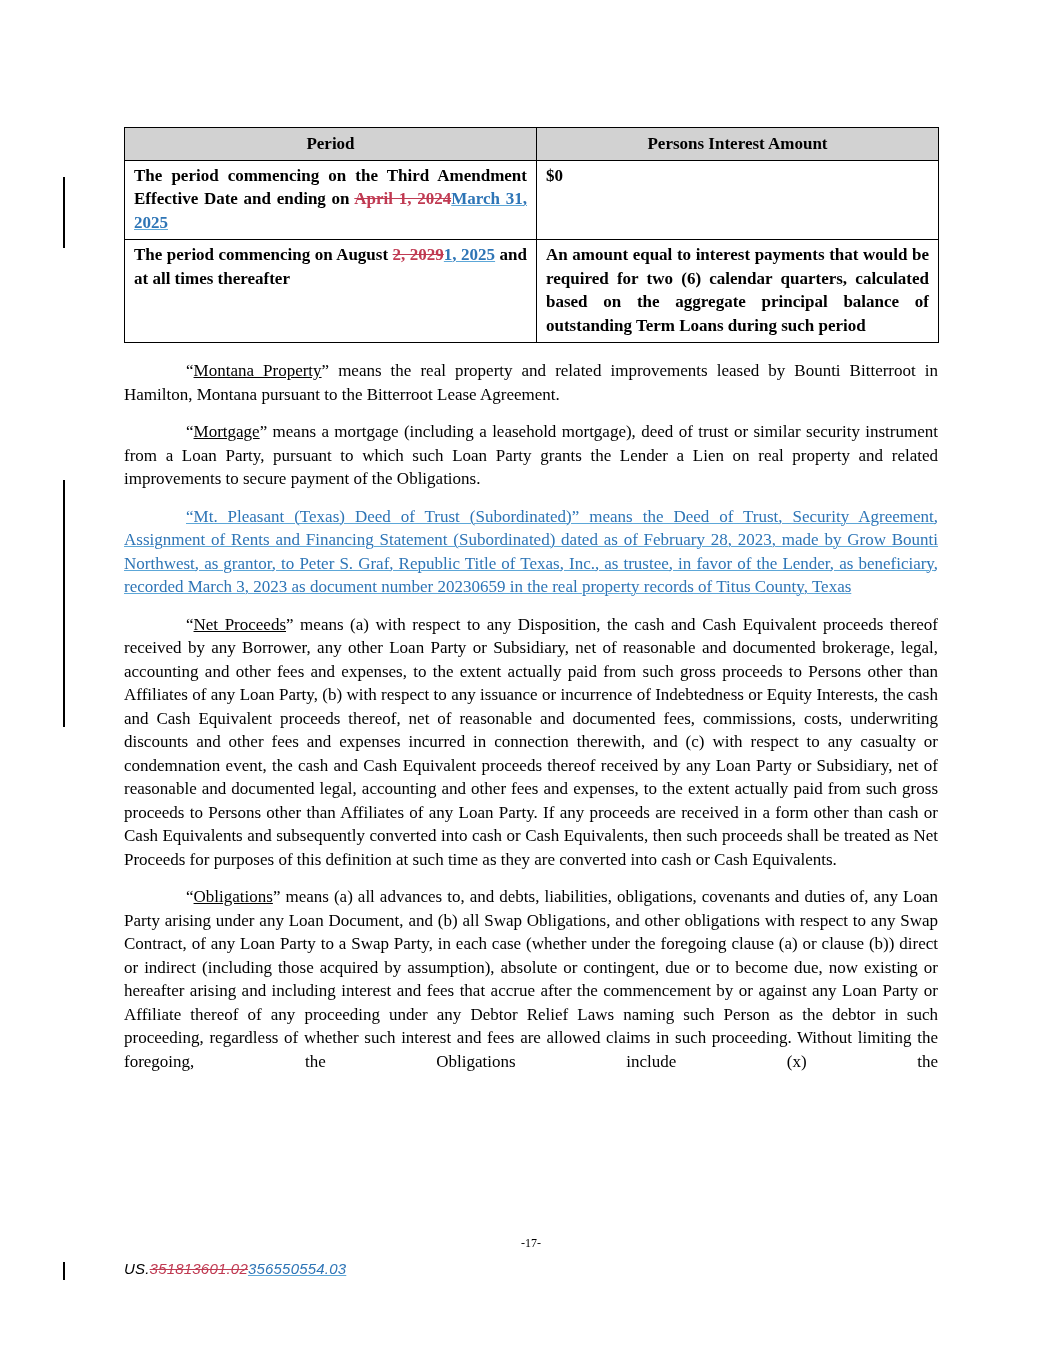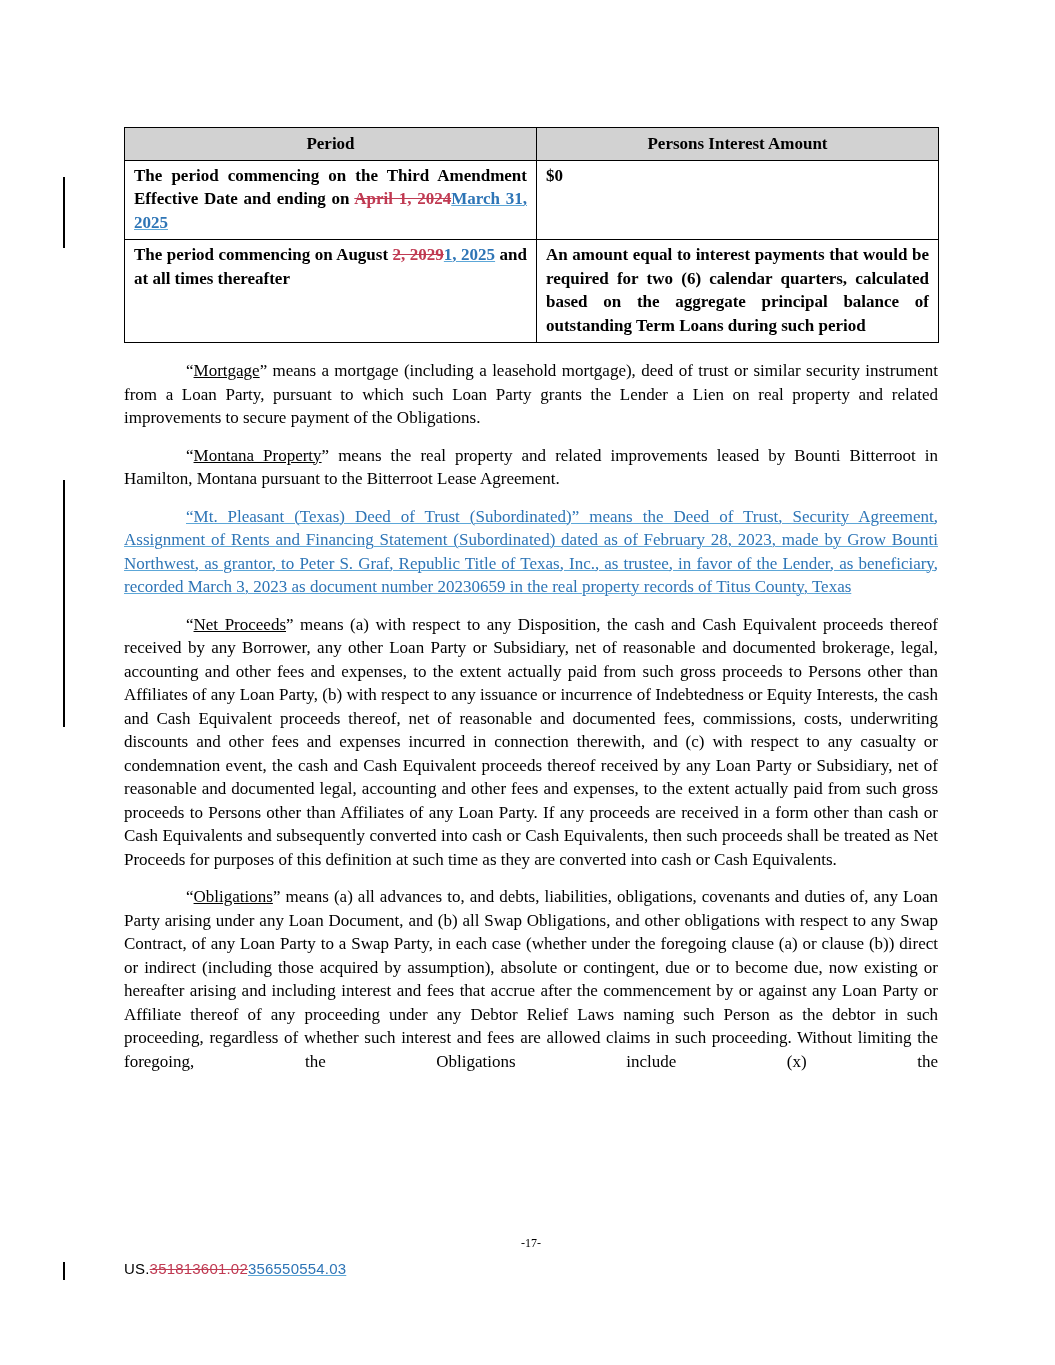--- a/index.html
+++ b/index.html
@@ -54,21 +54,21 @@
   .bar-a{top:177px;height:71px;}
   .bar-b{top:480px;height:247px;}
   .bar-c{top:1262px;height:18px;}
   .page-number{
     position:absolute;left:124px;top:1236px;width:814px;
     text-align:center;font-size:12px;
   }
   .doc-id{
     position:absolute;left:124px;top:1260px;
     font-family:"Liberation Sans","DejaVu Sans",sans-serif;
-    font-size:15px;letter-spacing:0.2px;
+    font-size:15px;letter-spacing:0.2px;font-style:italic;
   }
   .doc-id .run-ins{text-decoration-color:var(--insertion-underline);}
 </style>
 </head>
 <body>
 
 <div class="content">
 
   <table class="minterest">
     <colgroup>
@@ -86,22 +86,22 @@
         <td><span>The period commencing on the Third Amendment Effective Date and ending on </span><span class="run-del">April 1, 2024</span><span class="run-ins">March 31, 2025</span></td>
         <td><span>$0</span></td>
       </tr>
       <tr class="r2">
         <td><span>The period commencing on August </span><span class="run-del">2, 2029</span><span class="run-ins">1, 2025</span><span> and at all times thereafter</span></td>
         <td><span>An amount equal to interest payments that would be required for two (6) calendar quarters, calculated based on the aggregate principal balance of outstanding Term Loans during such period</span></td>
       </tr>
     </tbody>
   </table>
 
+  <p class="para"><span>“</span><span class="run-term">Montana Property</span><span>” means the real property and related improvements leased by Bounti Bitterroot in Hamilton, Montana pursuant to the Bitterroot Lease Agreement.</span></p>
   <p class="para"><span>“</span><span class="run-term">Mortgage</span><span>” means a mortgage (including a leasehold mortgage), deed of trust or similar security instrument from a Loan Party, pursuant to which such Loan Party grants the Lender a Lien on real property and related improvements to secure payment of the Obligations.</span></p>
-  <p class="para"><span>“</span><span class="run-term">Montana Property</span><span>” means the real property and related improvements leased by Bounti Bitterroot in Hamilton, Montana pursuant to the Bitterroot Lease Agreement.</span></p>
   <p class="para"><span class="run-ins">“Mt. Pleasant (Texas) Deed of Trust (Subordinated)” means the Deed of Trust, Security Agreement, Assignment of Rents and Financing Statement (Subordinated) dated as of February 28, 2023, made by Grow Bounti Northwest, as grantor, to Peter S. Graf, Republic Title of Texas, Inc., as trustee, in favor of the Lender, as beneficiary, recorded March 3, 2023 as document number 20230659 in the real property records of Titus County, Texas</span></p>
   <p class="para"><span>“</span><span class="run-term">Net Proceeds</span><span>” means (a) with respect to any Disposition, the cash and Cash Equivalent proceeds thereof received by any Borrower, any other Loan Party or Subsidiary, net of reasonable and documented brokerage, legal, accounting and other fees and expenses, to the extent actually paid from such gross proceeds to Persons other than Affiliates of any Loan Party, (b) with respect to any issuance or incurrence of Indebtedness or Equity Interests, the cash and Cash Equivalent proceeds thereof, net of reasonable and documented fees, commissions, costs, underwriting discounts and other fees and expenses incurred in connection therewith, and (c) with respect to any casualty or condemnation event, the cash and Cash Equivalent proceeds thereof received by any Loan Party or Subsidiary, net of reasonable and documented legal, accounting and other fees and expenses, to the extent actually paid from such gross proceeds to Persons other than Affiliates of any Loan Party.  If any proceeds are received in a form other than cash or Cash Equivalents and subsequently converted into cash or Cash Equivalents, then such proceeds shall be treated as Net Proceeds for purposes of this definition at such time as they are converted into cash or Cash Equivalents.</span></p>
   <p class="para last-justify"><span>“</span><span class="run-term">Obligations</span><span>” means (a) all advances to, and debts, liabilities, obligations, covenants and duties of, any Loan Party arising under any Loan Document, and (b) all Swap Obligations, and other obligations with respect to any Swap Contract, of any Loan Party to a Swap Party, in each case (whether under the foregoing clause (a) or clause (b)) direct or indirect (including those acquired by assumption), absolute or contingent, due or to become due, now existing or hereafter arising and including interest and fees that accrue after the commencement by or against any Loan Party or Affiliate thereof of any proceeding under any Debtor Relief Laws naming such Person as the debtor in such proceeding, regardless of whether such interest and fees are allowed claims in such proceeding.  Without limiting the foregoing, the Obligations include (x) the</span></p>
 
 </div>
 
 <div class="change-bar bar-a"></div>
 <div class="change-bar bar-b"></div>
 <div class="change-bar bar-c"></div>
 

